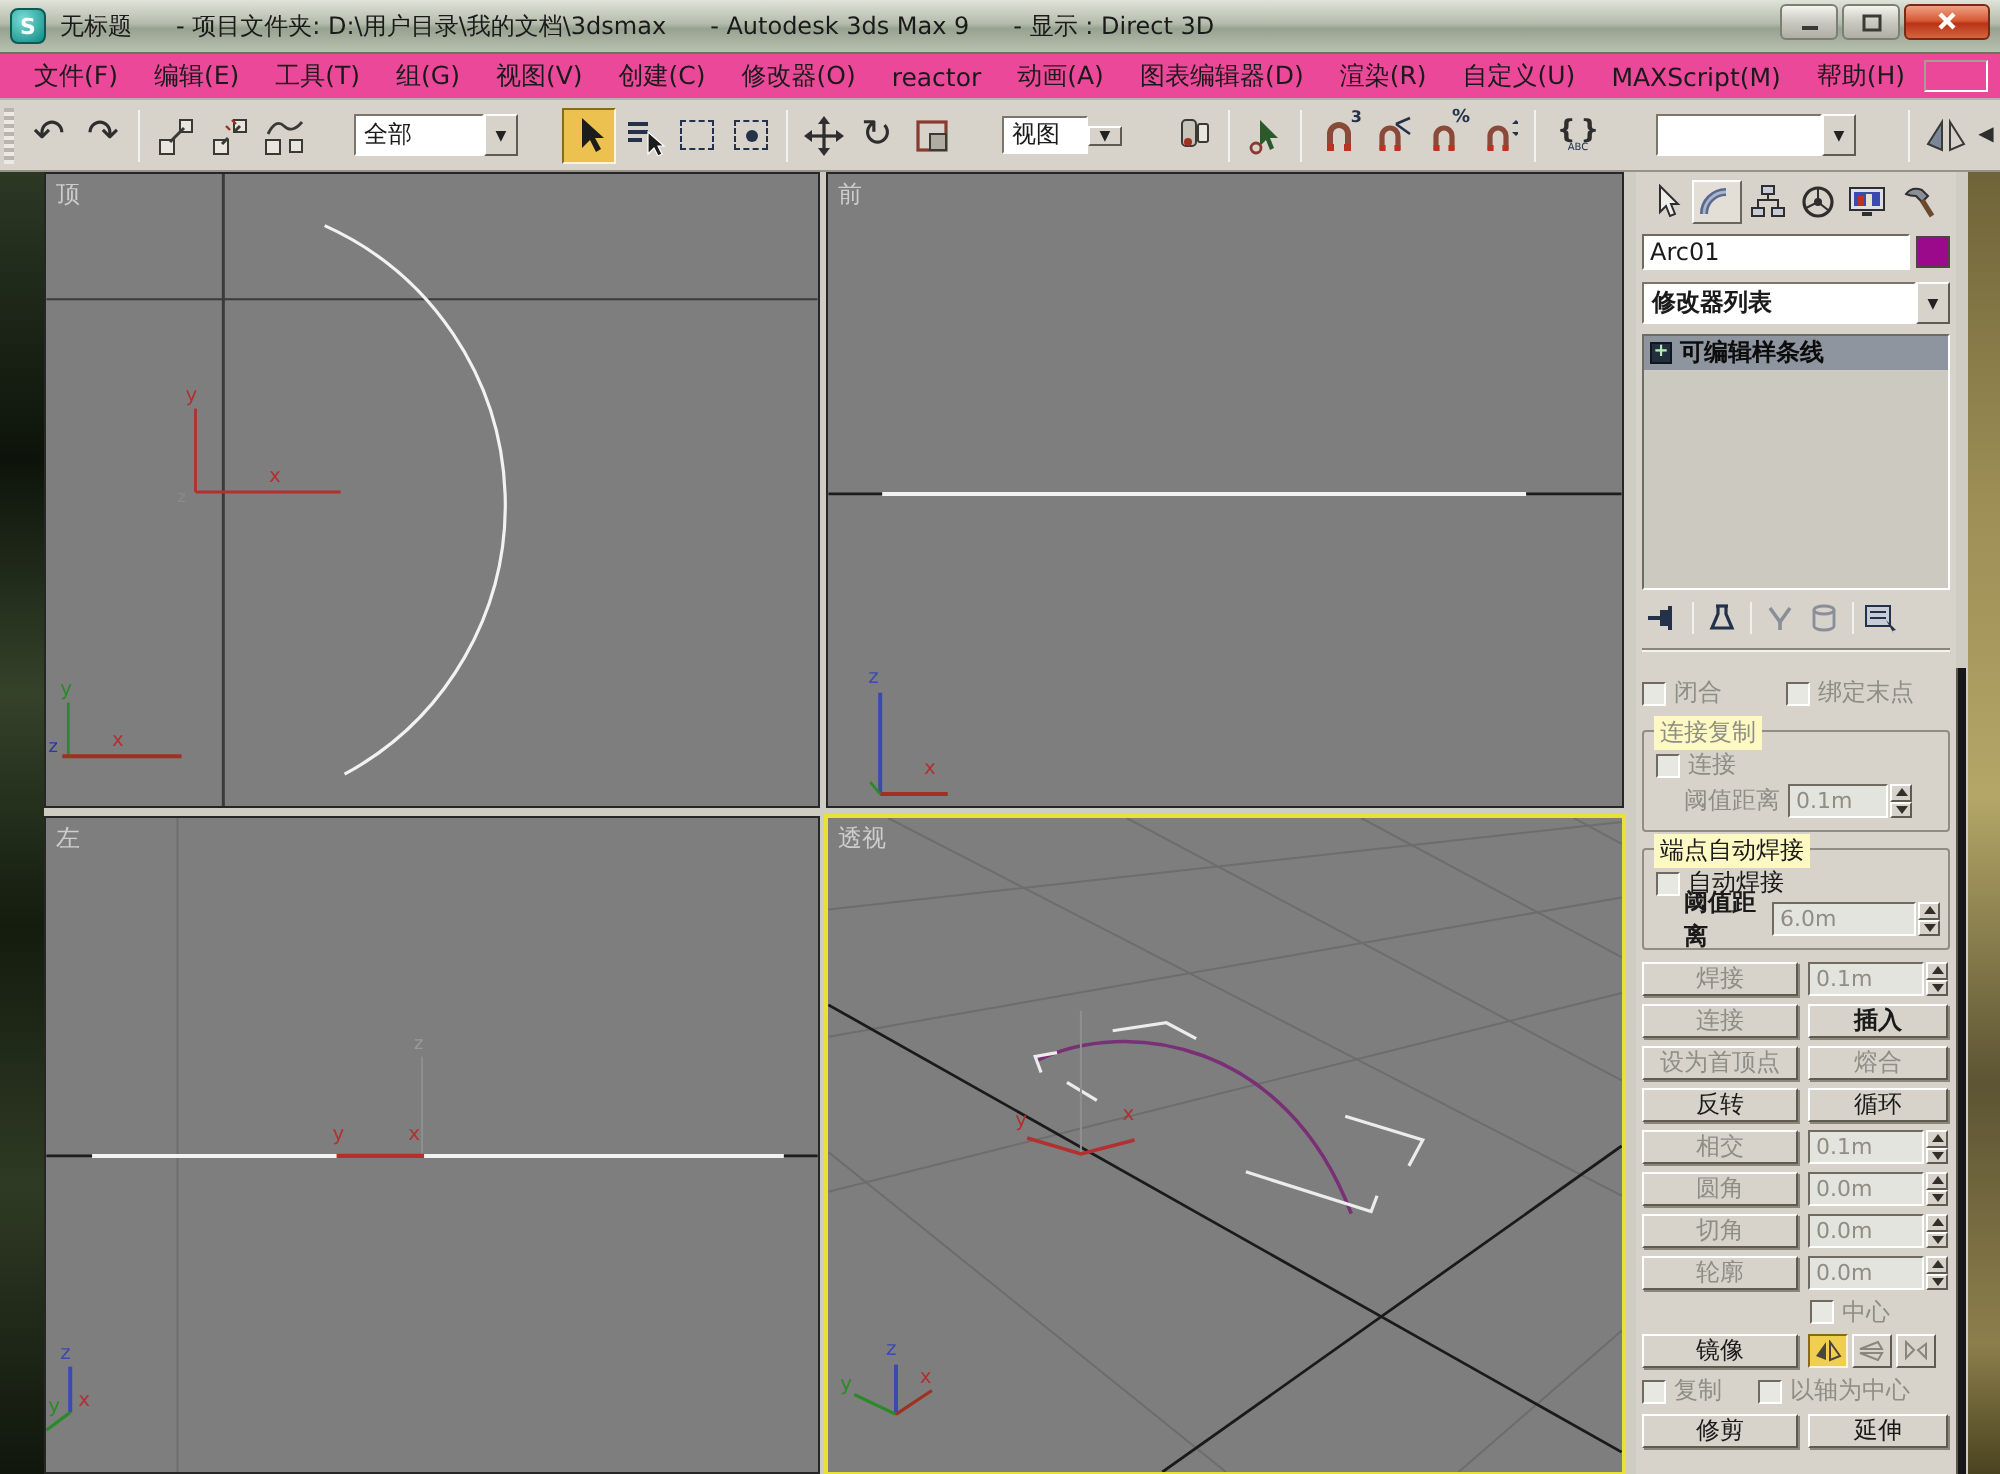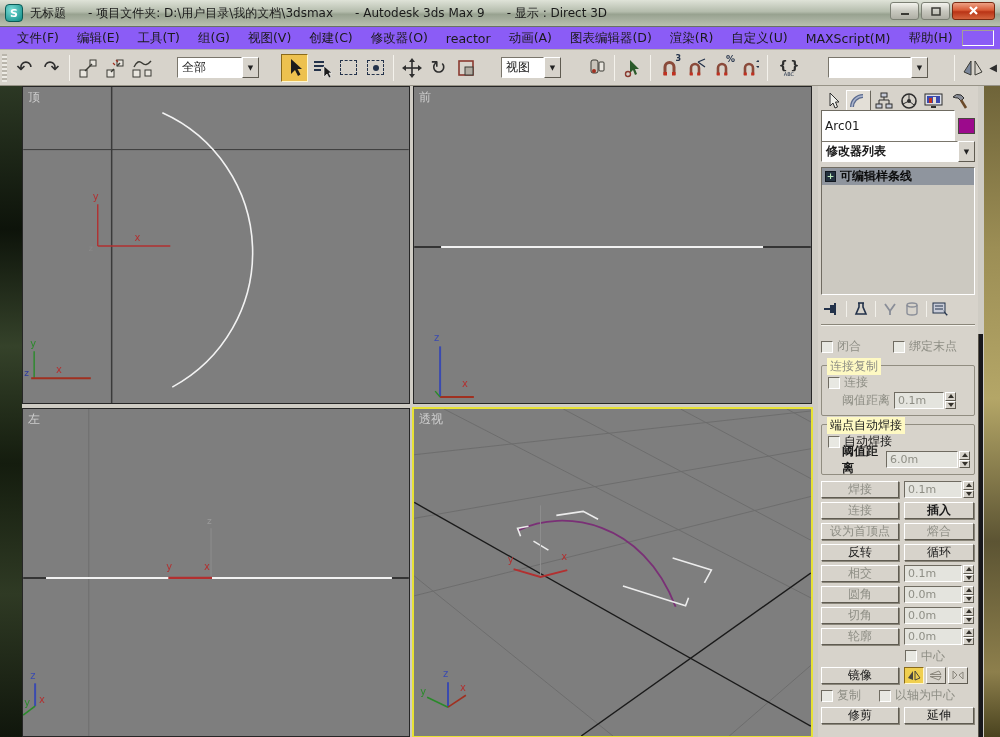--- a/index.html
+++ b/index.html
@@ -30,21 +30,21 @@
     background:linear-gradient(180deg,#f4f4ee,#c9c9c0 50%,#aeaea4);
     display:flex; align-items:center; justify-content:center;
   }
   .wbtn.close{
     width:43px; border:1px solid #7a2a12;
     background:linear-gradient(180deg,#eda184,#d85b36 45%,#b93416 55%,#d4643e);
   }
   
   .menubar{
     position:absolute; left:0; top:27px; width:1000px; height:23px;
-    background:#8b5cf6; border-bottom:1px solid #b6b2a8;
+    background:#ec4899; border-bottom:1px solid #b6b2a8;
     display:flex; align-items:center; padding-left:8px; font-size:12.5px;
   }
   .mitem{ padding:2px 9px; white-space:nowrap; cursor:default; }
   .menubar-end{ margin-left:auto; margin-right:6px; width:150px; height:16px;
     border:1px solid; border-color:#a39f95 #ffffff #ffffff #a39f95; }
   
   .toolbar{
     position:absolute; left:0; top:50px; width:1000px; height:36px;
     background:#d7d3cb; border-bottom:1px solid #979387;
     display:flex; align-items:center; padding-left:2px;
@@ -81,21 +81,21 @@
   .viewport.active{ outline:2px solid #e7e234; outline-offset:-1px; }
   .vp-label{ position:absolute; left:5px; top:2px; color:#cdcdcd; font-size:12px; z-index:3; }
   .vp-svg{ position:absolute; left:0; top:0; width:100%; height:100%; }
   
   .cmdpanel{ position:absolute; left:818px; top:0; width:160px; height:651px; background:#d7d3cb; padding:2px 3px 0 3px; }
   .scrollbar{ position:absolute; left:978px; top:248px; width:5px; height:403px; background:#17171b; border-left:1px solid #5a564c; }
   .tabs{ display:flex; align-items:flex-end; height:24px; margin-bottom:4px; }
   .tab{ width:25px; height:22px; display:flex; align-items:center; justify-content:center; }
   .tab.active{ background:#e3dfd7; border:1px solid; border-color:#fff #6a665c #6a665c #fff; }
   .namerow{ display:flex; align-items:center; gap:3px; height:20px; margin-bottom:5px; }
-  .namefield{ flex:1; height:32px; background:#fff; border:1px solid; border-color:#6f6b61 #fff #fff #6f6b61; padding:0 3px; display:flex; align-items:center; font-size:12px; }
+  .namefield{ flex:1; height:18px; background:#fff; border:1px solid; border-color:#6f6b61 #fff #fff #6f6b61; padding:0 3px; display:flex; align-items:center; font-size:12px; }
   .swatch{ width:17px; height:16px; border:1px solid #4a4640; }
   .stackbox{ height:128px; background:#ccc9c1; border:1px solid; border-color:#6f6b61 #fff #fff #6f6b61; margin-bottom:3px; }
   .stackrow{ height:17px; background:#8f959e; display:flex; align-items:center; padding-left:3px; gap:4px; font-weight:bold; color:#0c0c0c; }
   .expbox{ width:11px; height:11px; background:#22303e; color:#b9e8b9; font-size:9px; line-height:9px; text-align:center; border:1px solid #10161e; }
   .stacktools{ display:flex; align-items:center; height:22px; margin:2px 0 4px 0; }
   .stool{ width:22px; height:18px; display:flex; align-items:center; justify-content:center; }
   .ssep{ width:1px; height:16px; background:#9a968a; border-right:1px solid #f2f0ea; margin:0 3px; }
   .pdivider{ height:2px; border-top:1px solid #8a867a; border-bottom:1px solid #f4f2ec; margin:2px 0 10px 0; }
   
   .prow{ display:flex; align-items:center; height:21px; }
@@ -233,21 +233,21 @@
   </div>
   <div class="ticon">
       <span class="glyph">↻</span>
     </div>
   <div class="ticon">
     <svg width="20" height="20">
         <rect x="3" y="3" width="14" height="14" fill="none" stroke="#8a3a30" stroke-width="1.6"></rect>
         <rect x="9" y="9" width="8" height="8" fill="#b0aca2" stroke="#3a3a34"></rect>
       </svg>
   </div>
-  <div class="dropdown" style="width:60px;">
+  <div class="dropdown" style="width:60px;align-items:center;">
     <div class="dd-field">视图</div>
     <div class="dd-btn">▼</div>
   </div>
   <div class="ticon">
     <svg width="20" height="22">
         <rect x="4" y="3" width="7" height="13" rx="2" fill="#c8c4ba" stroke="#3a3a34"></rect>
         <rect x="12" y="5" width="5" height="9" rx="1" fill="#e9e6df" stroke="#3a3a34"></rect>
         <circle cx="7" cy="14" r="2" fill="#a03020"></circle>
       </svg>
   </div>

